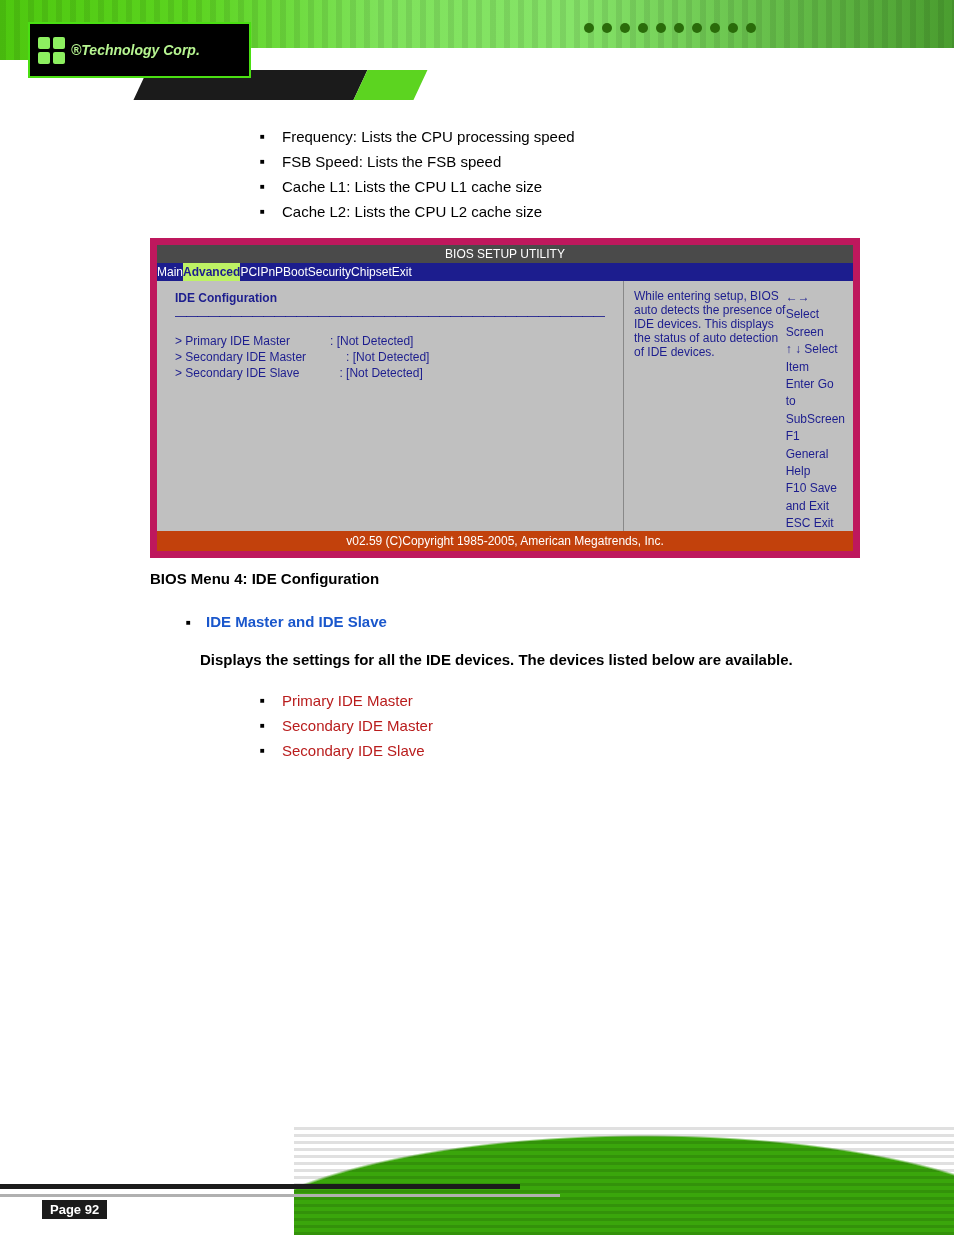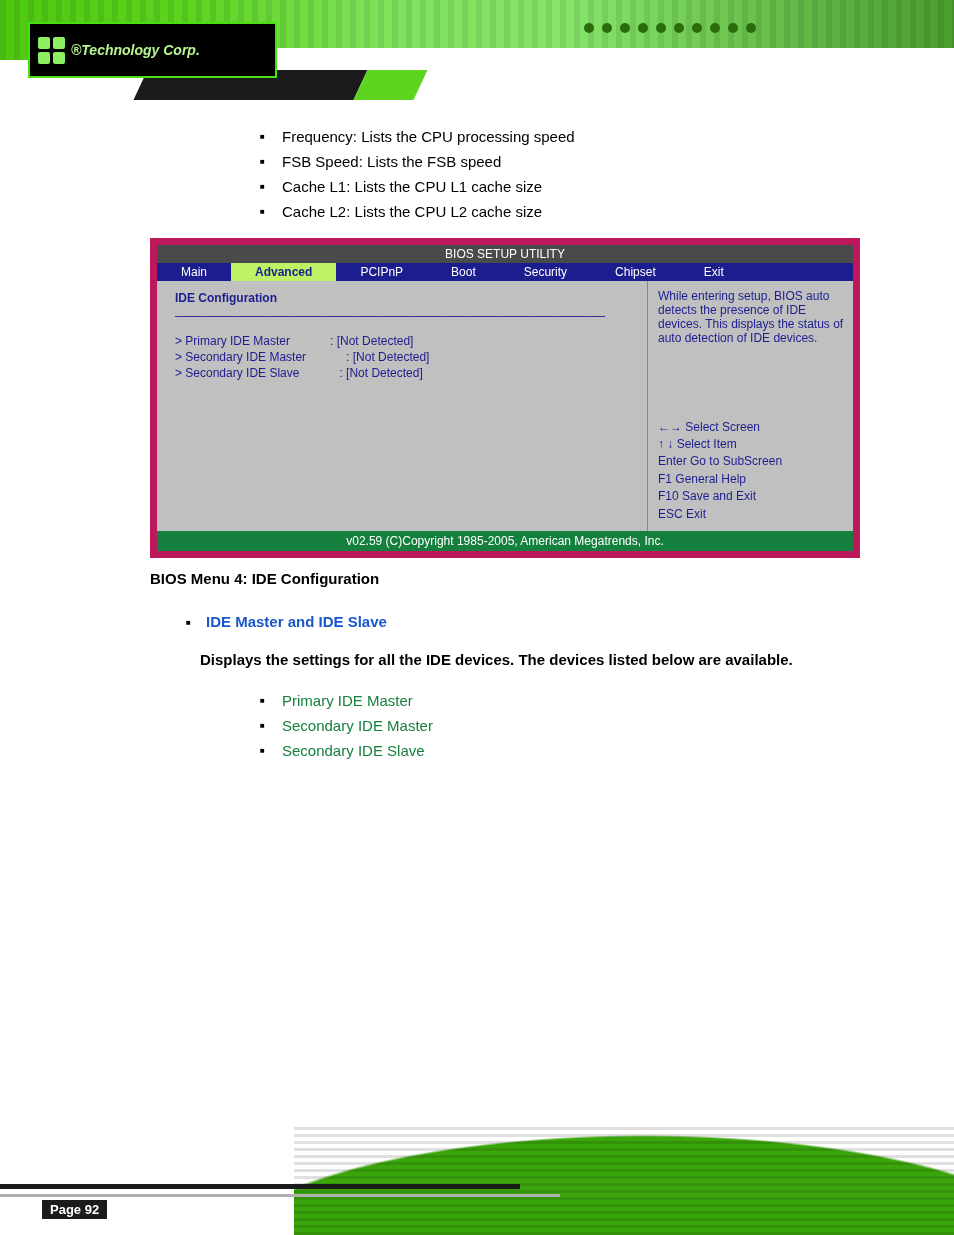--- a/index.html
+++ b/index.html
@@ -4,21 +4,21 @@
 <style>
   * { margin: 0; padding: 0; box-sizing: border-box; }
   body { width: 954px; height: 1235px; font-family: Arial, Helvetica, sans-serif; background: #fff; position: relative; overflow: hidden; }
 
   
   .header-banner { position: absolute; top: 0; left: 0; width: 954px; height: 100px; overflow: hidden; }
   .header-green { position: absolute; top: 0; left: 0; width: 954px; height: 60px; background: linear-gradient(90deg, #4ec80f 0%, #5cd420 20%, #7fe25b 40%, #86e469 60%, #4a9d2f 100%); }
   .header-green::before { content:""; position:absolute; inset:0; background: repeating-linear-gradient(90deg, rgba(0,0,0,0.08) 0 6px, transparent 6px 14px); }
   .header-dots { position:absolute; top:10px; right:20px; width:350px; height:35px; display:flex; gap:8px; align-items:center; }
   .header-dots span { width:10px; height:10px; border-radius:50%; background:#2a6b0a; }
-  .logo-box { position: absolute; top: 22px; left: 28px; width: 249px; height: 56px; background:#000; border:2px solid #4adf12; display:flex; align-items:center; padding-left:8px; gap:6px; }
+  .logo-box { position: absolute; top: 22px; left: 28px; width: 223px; height: 56px; background:#000; border:2px solid #4adf12; display:flex; align-items:center; padding-left:8px; gap:6px; }
   .logo-chiclets { display:grid; grid-template-columns: repeat(2, 12px); grid-template-rows: repeat(2,12px); gap:3px; }
   .logo-chiclets i { background:#8df060; border-radius:2px; display:block; }
   .logo-text { color:#b7f591; font-weight:bold; font-size:14px; font-style:italic; text-shadow:1px 1px 0 #000; }
   .header-stripe { position:absolute; top:48px; left:170px; width:800px; height:30px; background:linear-gradient(135deg, #fff 0 50%, transparent 50%), linear-gradient(90deg,#1c1c1c 0 20%, #fff 20% 30%, #a38b32 30% 36%, #fff 36%); transform:skewX(-25deg); }
   .header-stripe2 { position:absolute; top:70px; left:140px; width:220px; height:32px; background:#1b1b1b; transform:skewX(-25deg); }
   .header-stripe3 { position:absolute; top:70px; left:360px; width:60px; height:32px; background:#5cd420; transform:skewX(-25deg); }
 
   
   .content { position: absolute; top: 120px; left: 200px; width: 660px; }
   .top-list { margin-left: 60px; }
@@ -27,42 +27,42 @@
 
   .section-heading { margin-top: 42px; margin-bottom: 10px; font-size: 17px; font-weight: bold; color:#1a57cc; }
 
   .section-intro { font-size: 15px; color:#000; line-height: 2.0; text-align: justify; }
   .section-intro .bold { font-weight: bold; }
 
   
   .bios-box { margin-top: 18px; margin-left: -50px; width: 710px; border: 7px solid #be185d; font-family: Liberation Sans, sans-serif; font-size: 12px; }
   .bios-titlebar { background:#4a4a4a; color:#fff; text-align:center; padding:2px 0; font-size:12px; }
   .bios-tabs { display:flex; background:#1c1d8e; color:#fff; font-size:12px; }
-  .bios-tab { padding:2px 24px; }
+  .bios-tab { padding:2px 0; }
   .bios-tab.active { background:#bef264; color:#1c1d8e; font-weight:bold; }
   .bios-body { display:flex; background:#c0c0c0; height: 250px; color:#1c1d8e; }
   .bios-left { flex: 1; padding: 10px 8px 8px 18px; position: relative; }
-  .bios-right { width: 206px; border-left: 1px solid #888; padding: 8px 8px 8px 10px; display:flex; flex-direction:column; }
+  .bios-right { width: 230px; border-left: 1px solid #888; padding: 8px 8px 8px 10px; display:flex; }
   .bios-left .heading { color:#1c1d8e; font-weight:bold; }
   .bios-left .divider { letter-spacing:-1px; color:#1c1d8e; margin: 4px 0 10px 0; }
   .bios-left .item { color:#1c1d8e; padding:1px 0; }
   .bios-left .item .val { display:inline-block; margin-left: 40px; color:#1c1d8e; }
   .bios-right .help { color:#1c1d8e; margin-bottom:auto; }
   .bios-keys { color:#1c1d8e; font-size:12px; line-height:1.45; }
-  .bios-footer { background:#15803d; color:#fff; text-align:center; font-size:12px; padding:3px 0; }
+  .bios-footer { background:#c2410c; color:#fff; text-align:center; font-size:12px; padding:3px 0; }
 
   .bios-caption { margin-top: 12px; margin-left:-50px; font-weight:bold; color:#000; font-size: 15px; }
 
   .ide-master-head { margin-top: 26px; margin-left: 6px; list-style:none; position:relative; padding-left:0; }
   .ide-master-head::before { content:"■"; position:absolute; left:-20px; top:5px; font-size:8px; color:#000; }
   .ide-master-head b { color:#1a57cc; font-size:15px; font-weight:bold; }
 
   .ide-desc { margin-top: 20px; margin-left: 0; font-size:15px; color:#000;font-weight:bold; }
   .ide-sub-list { margin-top: 24px; margin-left: 60px; }
-  .ide-sub-list li { font-size:15px; color:#15803d; list-style:none; position:relative; padding-left:22px; margin:8px 0; }
+  .ide-sub-list li { font-size:15px; color:#b91c1c; list-style:none; position:relative; padding-left:22px; margin:8px 0; }
   .ide-sub-list li::before { content:"■"; position:absolute; left:0; top:4px; font-size:8px; color:#000; }
 
   
   .footer-banner { position:absolute; bottom:0; left:0; width:954px; height:110px; overflow:hidden; }
   .footer-curve { position:absolute; bottom:0; right:-40px; width:700px; height:110px; background: radial-gradient(ellipse 700px 200px at 50% 120%, #3aa60b 0 60%, transparent 61%); }
   .footer-curve::after { content:""; position:absolute; inset:0; background: repeating-linear-gradient(0deg, rgba(0,0,0,0.12) 0 3px, transparent 3px 7px); }
   .footer-line { position:absolute; bottom:46px; left:0; width:520px; height:5px; background:#1b1b1b; }
   .footer-line2 { position:absolute; bottom:38px; left:0; width:560px; height:3px; background:#b0b0b0; }
   .footer-page { position:absolute; left:42px; bottom:18px; font-size:13px; color:#000; font-weight:bold; }
   .footer-page .num { background:#1b1b1b; color:#fff; padding:2px 8px; margin-right:10px; font-weight:bold; }

